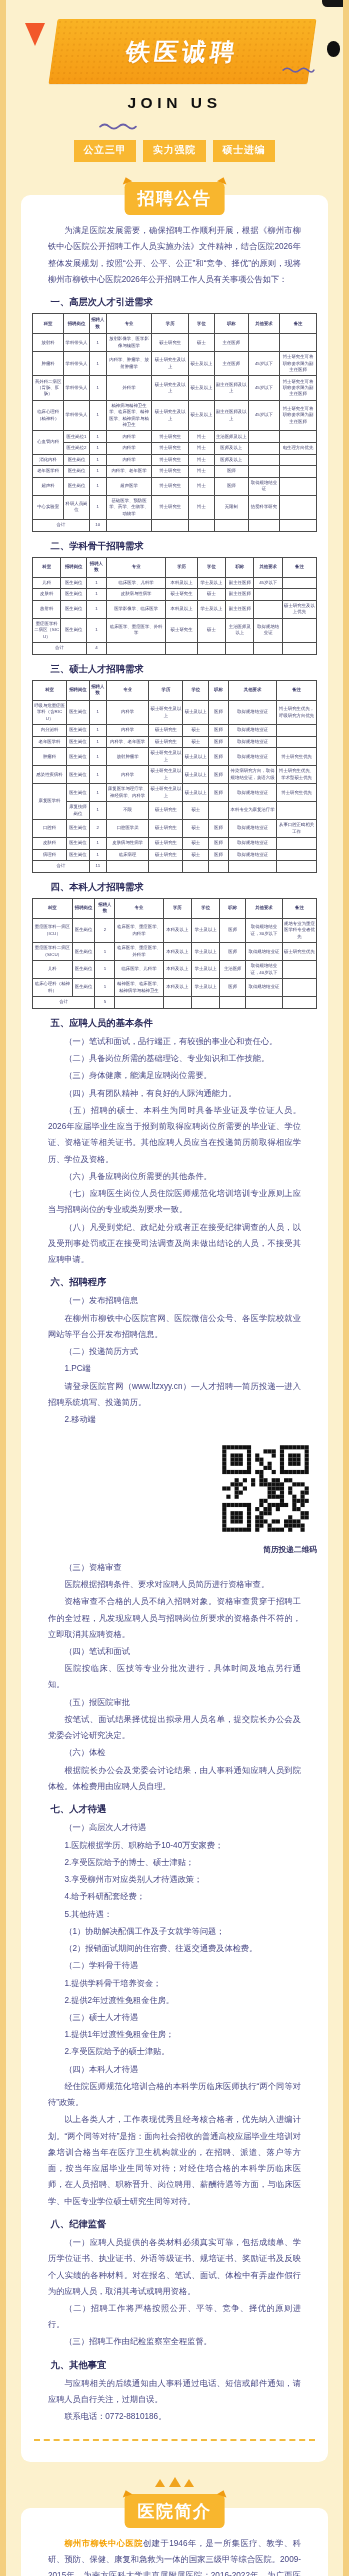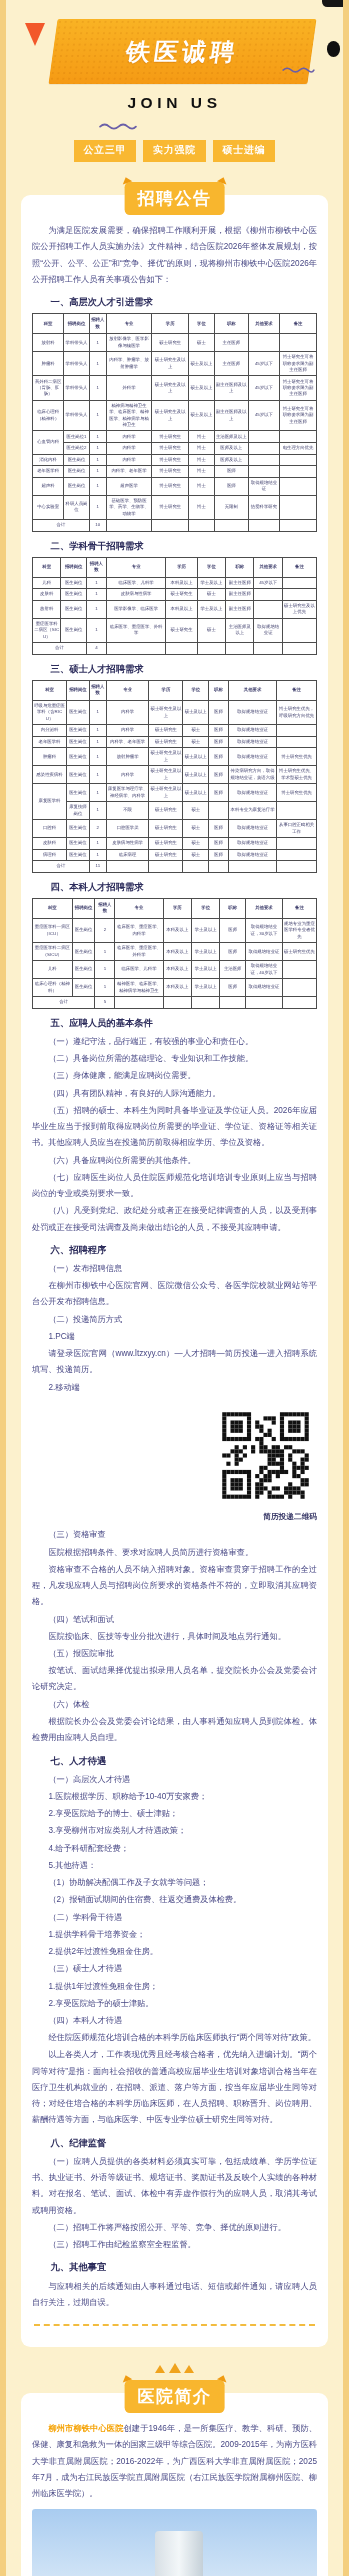--- a/index.html
+++ b/index.html
@@ -29,21 +29,21 @@
   .tab{position:absolute;top:-13.4px;left:50%;transform:translateX(-50%);background:#f8b62e;color:#fff;
     font-size:17px;font-weight:800;padding:5.2px 13.4px;border-radius:5.2px;letter-spacing:1.5px;white-space:nowrap;}
   .tab::before,.tab::after{content:"";position:absolute;top:-4.6px;width:0;height:0;
     border-left:5.2px solid transparent;border-right:5.2px solid transparent;border-bottom:6.7px solid #ef9b10;}
   .tab::before{left:-2.6px;transform:rotate(-18deg);}
   .tab::after{right:-2.6px;transform:rotate(18deg);}
   .tri-row{display:flex;justify-content:center;align-items:flex-end;gap:3.6px;margin:15.5px 0 20.6px;}
   .tri{width:0;height:0;border-left:5.7px solid transparent;border-right:5.7px solid transparent;border-bottom:8.2px solid #f0a31d;}
   .tri.mid{border-left-width:6.7px;border-right-width:6.7px;border-bottom-width:10.3px;}
   
-  .p{font-size:8.2px;line-height:1.98;color:#474784;text-align:justify;text-indent:2em;margin:1px 0;}
+  .p{font-size:8.2px;line-height:1.98;color:#474784;text-align:justify;text-indent:2em;margin:1px 16px;}
   .h3{font-size:9.3px;font-weight:800;color:#2d2d5c;margin:8.2px 0 4.1px;padding-left:2em;}
   .hl{color:#f5a100;font-weight:800;}
   .dash{border-top:2.1px dashed #f2bc3f;margin:13.4px 2.1px 3.1px;}
   
   .tbl{width:100%;border-collapse:collapse;margin:4.1px 0 8.2px;table-layout:fixed;}
   .tbl th,.tbl td{border:0.5px solid #4c4c4c;font-size:4.4px;line-height:1.45;padding:2.1px 1px;text-align:center;vertical-align:middle;color:#3c3c6a;word-break:break-all;}
   .tbl th{font-weight:800;padding:3.1px 1px;}
   
   .qr-wrap{text-align:right;margin:8.2px 0 5.2px;}
   .qr-cap{font-size:7.7px;font-weight:800;color:#3c3c6a;margin-top:3.1px;}
@@ -541,21 +541,21 @@
                 <td></td>
                 <td></td>
                 <td></td>
                 <td></td>
                 <td></td>
                 <td></td>
               </tr>
             </tbody>
           </table>
           <div class="h3">五、应聘人员的基本条件</div>
-          <div class="p">（一）遵纪守法，品行端正，有较强的事业心和责任心。</div>
+          <div class="p">（一）笔试和面试，品行端正，有较强的事业心和责任心。</div>
           <div class="p">（二）具备岗位所需的基础理论、专业知识和工作技能。</div>
           <div class="p">（三）身体健康，能满足应聘岗位需要。</div>
           <div class="p">（四）具有团队精神，有良好的人际沟通能力。</div>
           <div class="p">（五）招聘的硕士、本科生为同时具备毕业证及学位证人员。2026年应届毕业生应当于报到前取得应聘岗位所需要的毕业证、学位证、资格证等相关证书。其他应聘人员应当在投递简历前取得相应学历、学位及资格。</div>
           <div class="p">（六）具备应聘岗位所需要的其他条件。</div>
           <div class="p">（七）应聘医生岗位人员住院医师规范化培训培训专业原则上应当与招聘岗位的专业或类别要求一致。</div>
           <div class="p">（八）凡受到党纪、政纪处分或者正在接受纪律调查的人员，以及受刑事处罚或正在接受司法调查及尚未做出结论的人员，不接受其应聘申请。</div>
           <div class="h3">六、招聘程序</div>
           <div class="p">（一）发布招聘信息</div>
           <div class="p">在柳州市柳铁中心医院官网、医院微信公众号、各医学院校就业网站等平台公开发布招聘信息。</div>
@@ -814,20 +814,21 @@
           <div class="p">2.享受医院给予的硕士津贴。</div>
           <div class="p">（四）本科人才待遇</div>
           <div class="p">经住院医师规范化培训合格的本科学历临床医师执行“两个同等对待”政策。</div>
           <div class="p">以上各类人才，工作表现优秀且经考核合格者，优先纳入进编计划。“两个同等对待”是指：面向社会招收的普通高校应届毕业生培训对象培训合格当年在医疗卫生机构就业的，在招聘、派遣、落户等方面，按当年应届毕业生同等对待；对经住培合格的本科学历临床医师，在人员招聘、职称晋升、岗位聘用、薪酬待遇等方面，与临床医学、中医专业学位硕士研究生同等对待。</div>
           <div class="h3">八、纪律监督</div>
           <div class="p">（一）应聘人员提供的各类材料必须真实可靠，包括成绩单、学历学位证书、执业证书、外语等级证书、规培证书、奖励证书及反映个人实绩的各种材料。对在报名、笔试、面试、体检中有弄虚作假行为的应聘人员，取消其考试或聘用资格。</div>
           <div class="p">（二）招聘工作将严格按照公开、平等、竞争、择优的原则进行。</div>
           <div class="p">（三）招聘工作由纪检监察室全程监督。</div>
           <div class="h3">九、其他事宜</div>
           <div class="p">与应聘相关的后续通知由人事科通过电话、短信或邮件通知，请应聘人员自行关注，过期自误。</div>
+          <div class="p">联系电话：0772-8810186。</div>
           <div class="dash"></div>
         </div>
     </section>
 
     <div class="tri-row">
         <span class="tri"></span>
         <span class="tri mid"></span>
         <span class="tri"></span>
       </div>
     <section class="card">

